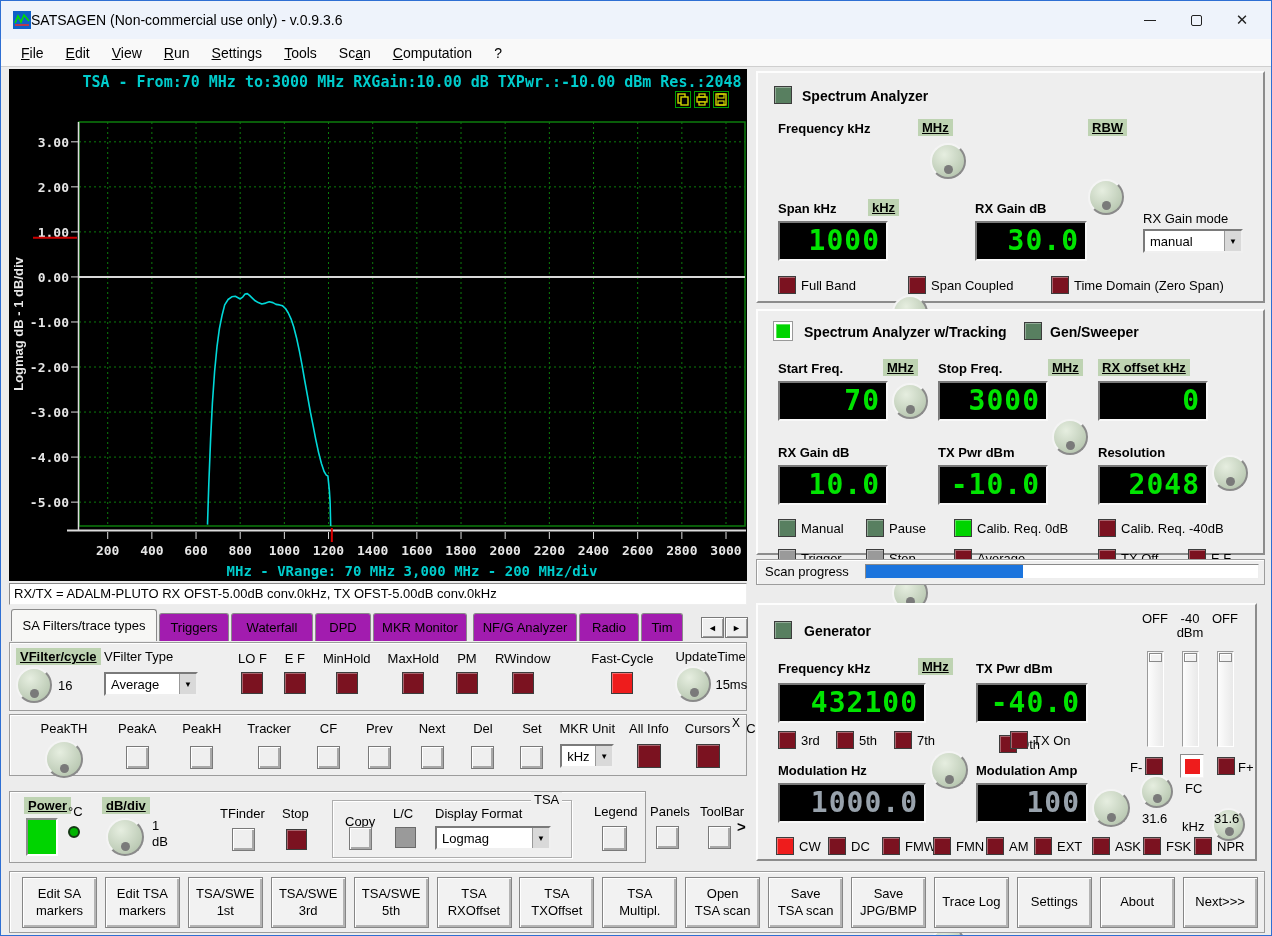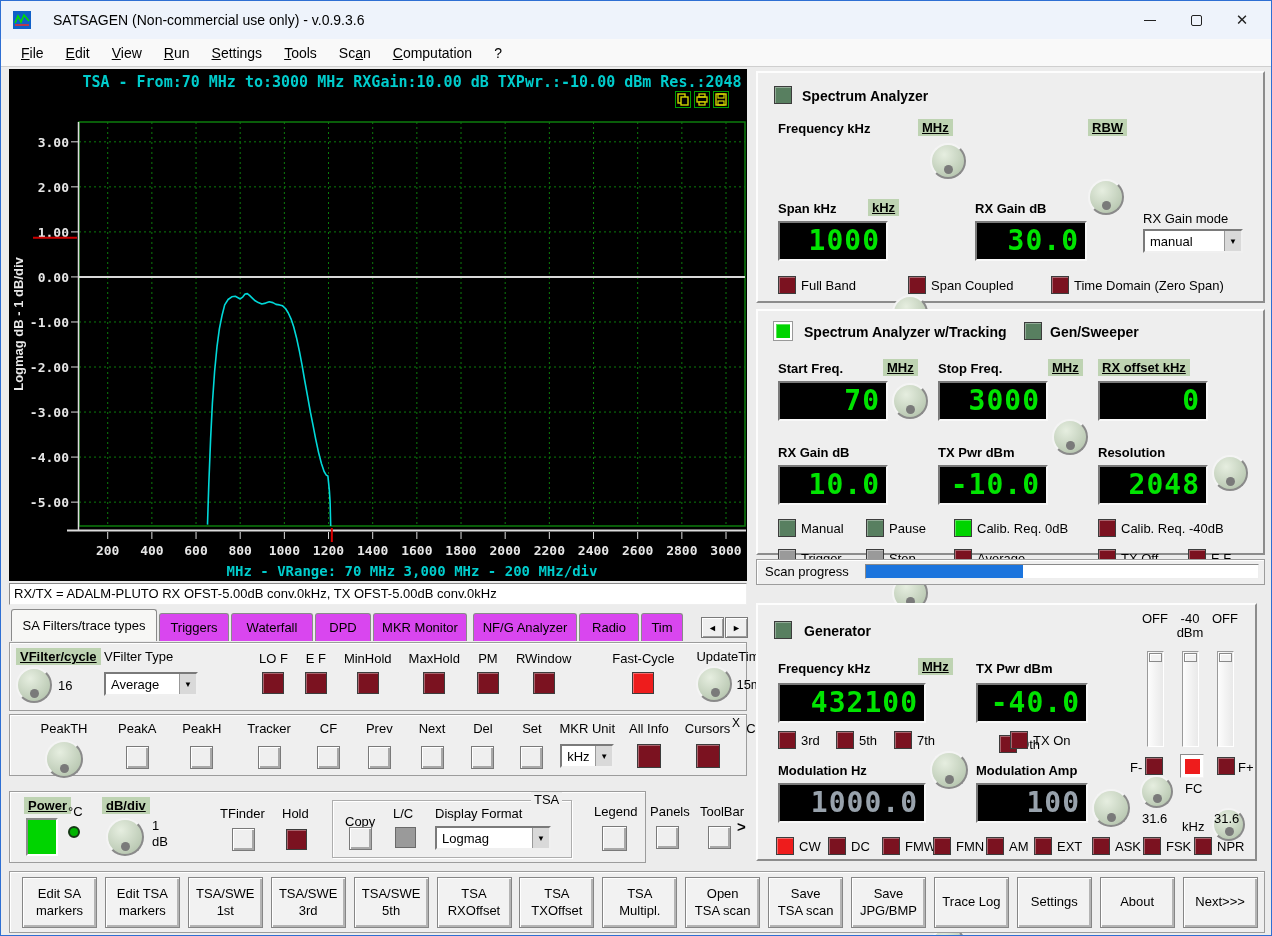--- a/index.html
+++ b/index.html
@@ -3,35 +3,35 @@
 <meta charset="utf-8">
 <style>
   html,body{margin:0;padding:0;background:#444;}
   *{box-sizing:border-box;}
   .window{position:relative;width:1272px;height:936px;background:#ececec;
     font-family:"Liberation Sans",sans-serif;color:#000;overflow:hidden;
     border:1px solid #2e6fd3;}
   .abs{position:absolute;}
   
   .titlebar{position:absolute;left:0;top:0;width:100%;height:38px;background:#eef3fb;display:flex;align-items:center;}
-  .title-text{font-size:14px;margin-left:22px;}
+  .title-text{font-size:14px;margin-left:0;}
   .winctl{position:absolute;top:0;height:38px;width:46px;display:flex;align-items:center;justify-content:center;font-size:15px;color:#222;}
   .min-glyph{display:inline-block;width:12px;border-top:1.5px solid #222;}
   .max-glyph{display:inline-block;width:11px;height:11px;border:1.5px solid #222;border-radius:2px;}
   
   .menubar{position:absolute;left:0;top:38px;width:100%;height:28px;background:#f9f9f9;border-bottom:1px solid #cfcfcf;display:flex;align-items:center;padding-left:10px;gap:2px;}
   .menu-item{font-size:14px;padding:3px 10px;}
   
   .plot{position:absolute;left:8px;top:68px;width:738px;height:512px;background:#000;}
   .plot-icon{position:absolute;width:16px;height:17px;border:1px solid #00a000;background:#000;display:flex;align-items:center;justify-content:center;}
   
   .statusbar{position:absolute;left:8px;top:582px;width:738px;height:22px;background:#fff;border:1px solid;border-color:#8a8a8a #eee #eee #8a8a8a;font-size:13px;padding:2px 4px;white-space:nowrap;overflow:hidden;}
   
   .tabstrip{position:absolute;left:8px;top:606px;width:738px;height:34px;}
-  .tab{position:absolute;top:6px;height:28px;background:#d946ef;border:1px solid #8a8a8a;border-bottom:none;border-radius:3px 3px 0 0;font-size:13px;display:flex;align-items:center;justify-content:center;overflow:hidden;white-space:nowrap;}
+  .tab{position:absolute;top:6px;height:28px;background:#a21caf;border:1px solid #8a8a8a;border-bottom:none;border-radius:3px 3px 0 0;font-size:13px;display:flex;align-items:center;justify-content:center;overflow:hidden;white-space:nowrap;}
   .tab.sel{top:2px;height:32px;background:#f7f7f5;z-index:2;}
   .spinbtn{position:absolute;top:10px;width:23px;height:21px;background:#efefef;border:1px solid #7a7a7a;box-shadow:inset 1px 1px 0 #fff,inset -1px -1px 0 #9c9c9c;font-size:9px;display:flex;align-items:center;justify-content:center;}
   
   .etched{border:1px solid #9c9c9c;box-shadow:inset 1px 1px 0 #fff;background:#efefef;}
   .raised{border:2px solid;border-color:#fdfdfd #8c8c8c #8c8c8c #fdfdfd;background:#eeeeee;}
   .chip{display:inline-block;background:#bed3b2;font-weight:bold;text-decoration:underline;font-size:13px;padding:1px 4px;white-space:nowrap;}
   .lbl{font-size:13px;white-space:nowrap;}
   .blbl{font-size:13px;font-weight:bold;white-space:nowrap;}
   .led{width:18px;height:18px;border:1px solid #3c3c3c;box-shadow:inset 1px 1px 0 rgba(255,255,255,.35);flex:none;}
   .led.off{background:#7b1220}.led.red{background:#ee1c1c}.led.green{background:#00d400}
@@ -229,21 +229,21 @@
         <span class="lbl">16</span>
       </div>
     </div>
     <div style="margin-left:2px;flex:none">
       <span class="lbl">VFilter Type</span>
       <div class="dd" style="width:94px;margin-top:7px">
         <span>Average</span>
         <span class="arrow">▼</span>
       </div>
     </div>
-    <div id="p1-leds" style="display:flex;gap:17px;margin-left:61px;padding-top:4px">
+    <div id="p1-leds" style="display:flex;gap:17px;margin-left:40px;padding-top:4px">
         <div class="ledcol">
           <div class="lbl">LO F</div>
           <div class="led led22 off"></div>
         </div>
         <div class="ledcol">
           <div class="lbl">E F</div>
           <div class="led led22 off"></div>
         </div>
         <div class="ledcol">
           <div class="lbl">MinHold</div>
@@ -342,21 +342,21 @@
     <span class="chip abs" style="left:14px;top:5px">Power</span>
     <div class="abs" style="left:16px;top:26px;width:32px;height:38px;background:#00d400;border:2px solid;border-color:#8a8a8a #fff #fff #8a8a8a"></div>
     <span class="lbl abs" style="left:58px;top:12px">°C</span>
     <div class="greendot abs" style="left:58px;top:34px"></div>
     <span class="chip abs" style="left:92px;top:5px">dB/div</span>
     <div class="knob abs" style="left:96px;top:26px;width:38px;height:38px"></div>
     <span class="lbl abs" style="left:142px;top:26px">1</span>
     <span class="lbl abs" style="left:142px;top:42px">dB</span>
     <span class="lbl abs" style="left:210px;top:14px">TFinder</span>
     <div class="sqbtn abs" style="left:222px;top:36px;width:23px;height:23px"></div>
-    <span class="lbl abs" style="left:272px;top:14px">Hold</span>
+    <span class="lbl abs" style="left:272px;top:14px">Stop</span>
     <div class="led off abs" style="left:276px;top:37px;width:21px;height:21px"></div>
     <div class="grpbox" style="left:322px;top:8px;width:240px;height:58px">
       <span class="grpcap" style="left:198px">TSA</span>
       <span class="lbl abs" style="left:12px;top:13px">Copy</span>
       <div class="sqbtn abs" style="left:16px;top:26px;width:23px;height:23px"></div>
       <span class="lbl abs" style="left:60px;top:5px">L/C</span>
       <div class="abs" style="left:62px;top:26px;width:21px;height:21px;background:#9a9a9a;border:1px solid #6a6a6a"></div>
       <span class="lbl abs" style="left:102px;top:5px">Display Format</span>
       <div class="dd abs" style="left:102px;top:25px;width:116px">
         <span>Logmag</span>

